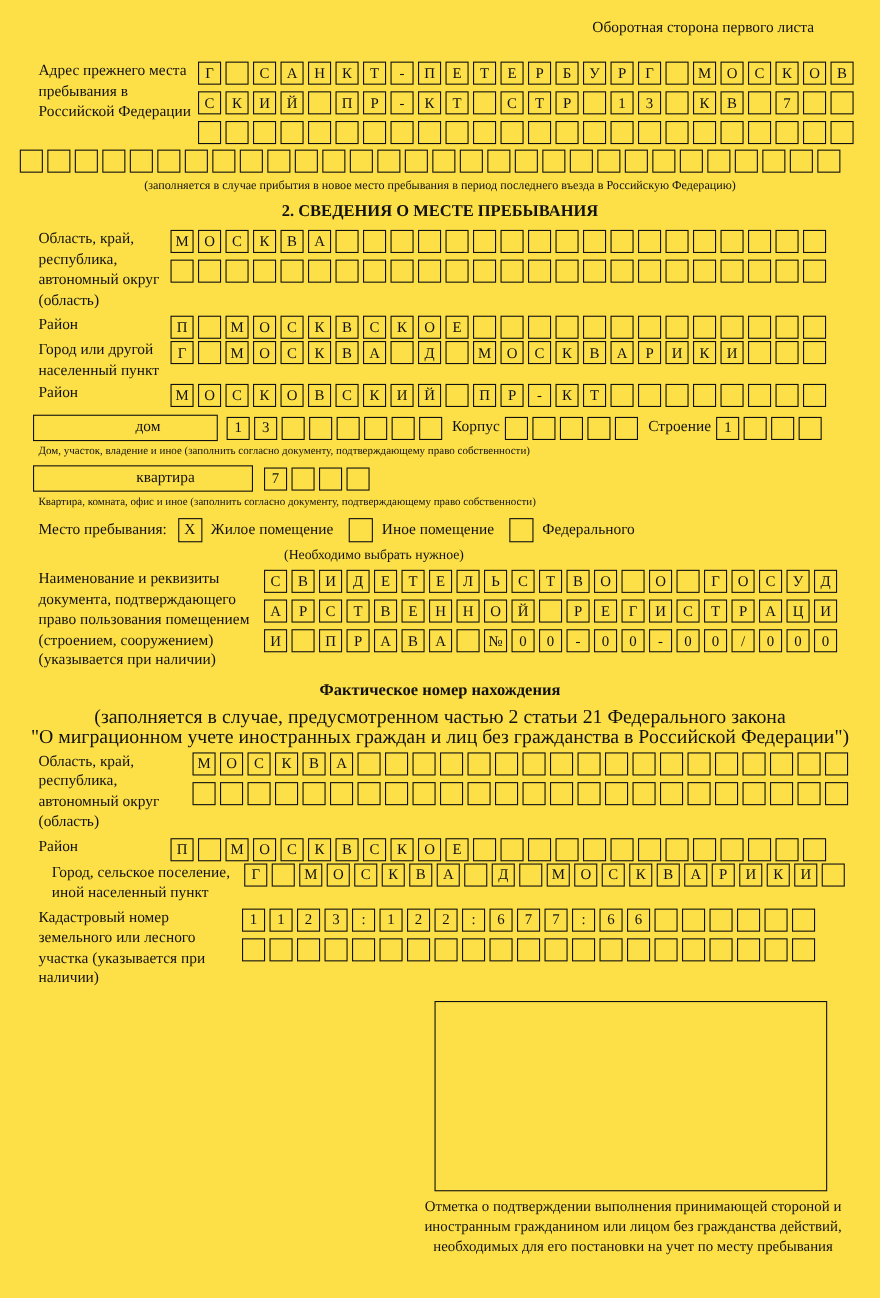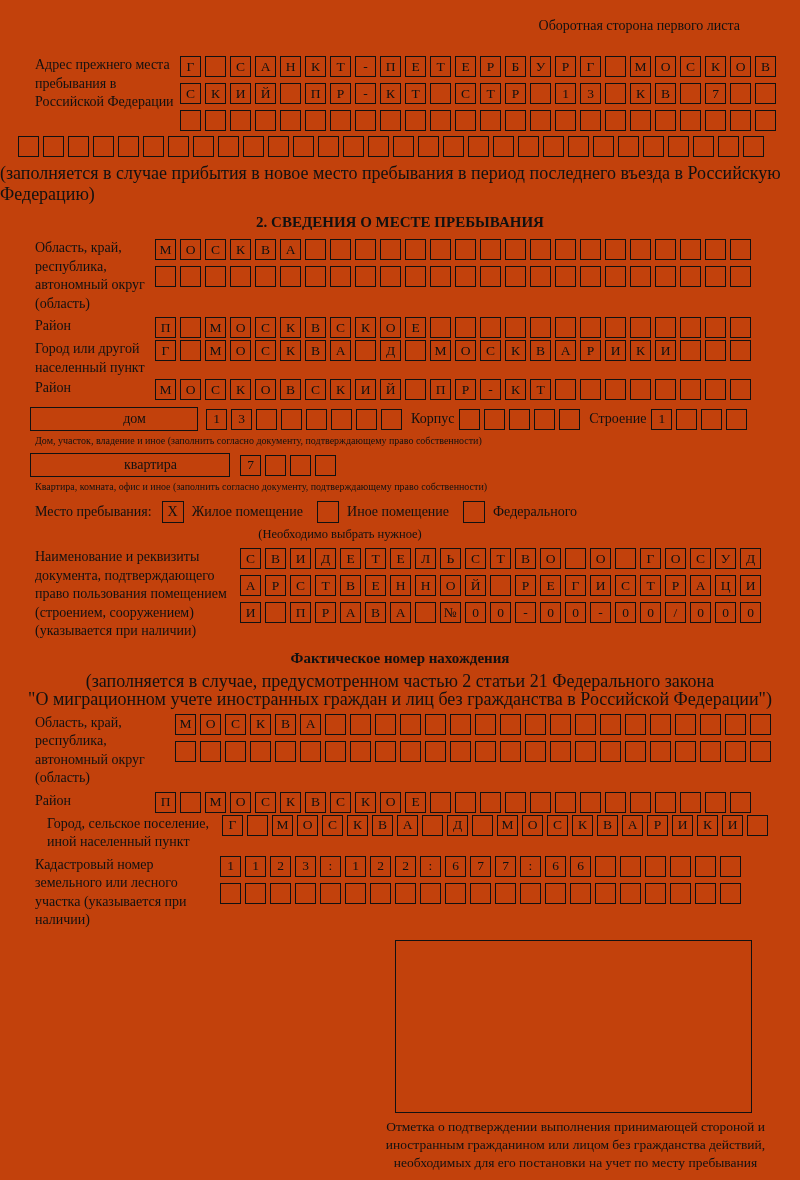--- a/index.html
+++ b/index.html
@@ -1,40 +1,40 @@
 <!DOCTYPE html>
 <html><head>
 <meta charset="utf-8">
 <style>
   * { margin:0; padding:0; box-sizing:border-box; }
   html,body { background:#ffffff; }
   .page {
     width:800px; height:1180px; position:relative; overflow:hidden;
-    background:#c2410c; color:#111;
+    background:#fde047; color:#111;
     font-family:"Liberation Serif", "DejaVu Serif", serif;
   }
   .header-note { text-align:right; padding:18px 60px 0 0; font-size:14px; }
 
   .cellrow { display:flex; gap:4px; }
   .cellcol { display:flex; flex-direction:column; gap:6px; }
   .cell {
     width:21px; height:21px; border:1.5px solid #111; flex-shrink:0;
     display:flex; align-items:center; justify-content:center;
     font-size:13.5px; line-height:1;
   }
 
   .form-row { display:flex; margin-left:35px; align-items:flex-start; }
   .row-label { font-size:14px; line-height:18.5px; flex-shrink:0; }
 
   .block1 { margin-top:22px; }
   .block1 .row-label { width:145px; }
 
   .full-row { margin:5px 0 0 18px; }
 
-  .caption { text-align:left; font-size:18px; margin-top:6px; }
+  .caption { text-align:center; font-size:11px; margin-top:6px; }
   .left-caption { font-size:10px; margin:4px 0 0 35px; }
 
   .sec-title { text-align:center; font-weight:bold; font-size:15px; margin-top:9px; }
 
   .w120 { width:120px; } .w140 { width:140px; } .w175 { width:175px;margin-left:12px; }
   .w185 { width:185px; } .w205 { width:205px; }
 
   .mt8 { margin-top:8px; } .mt6 { margin-top:6px; } .mt4 { margin-top:4px; } .mt2 { margin-top:2px; }
 
   .house-row { display:flex; margin:7px 0 0 30px; align-items:center; }

